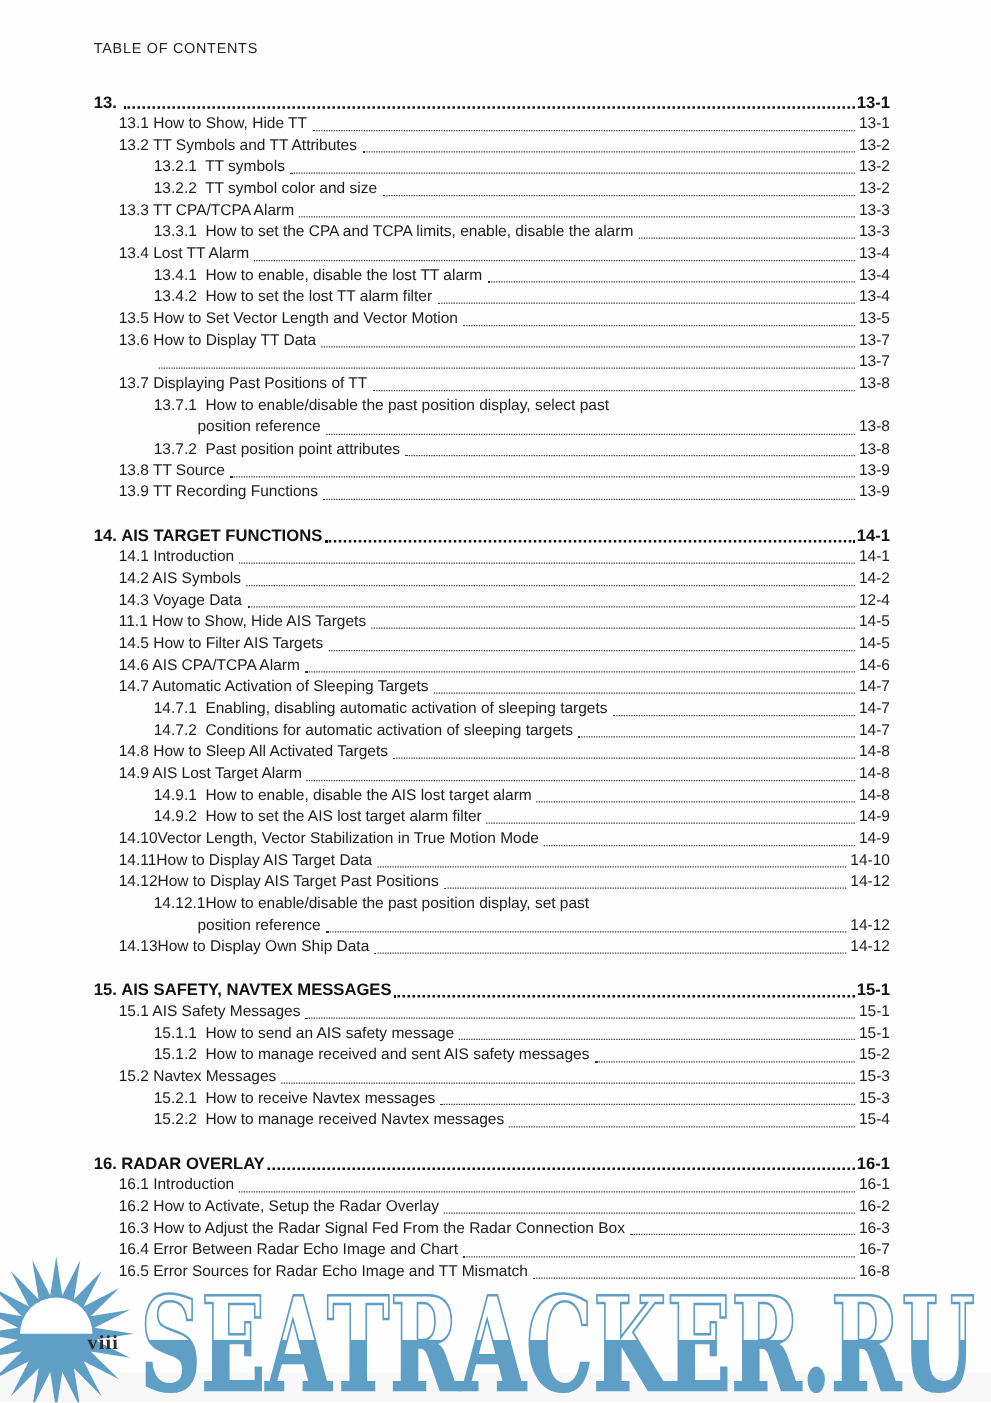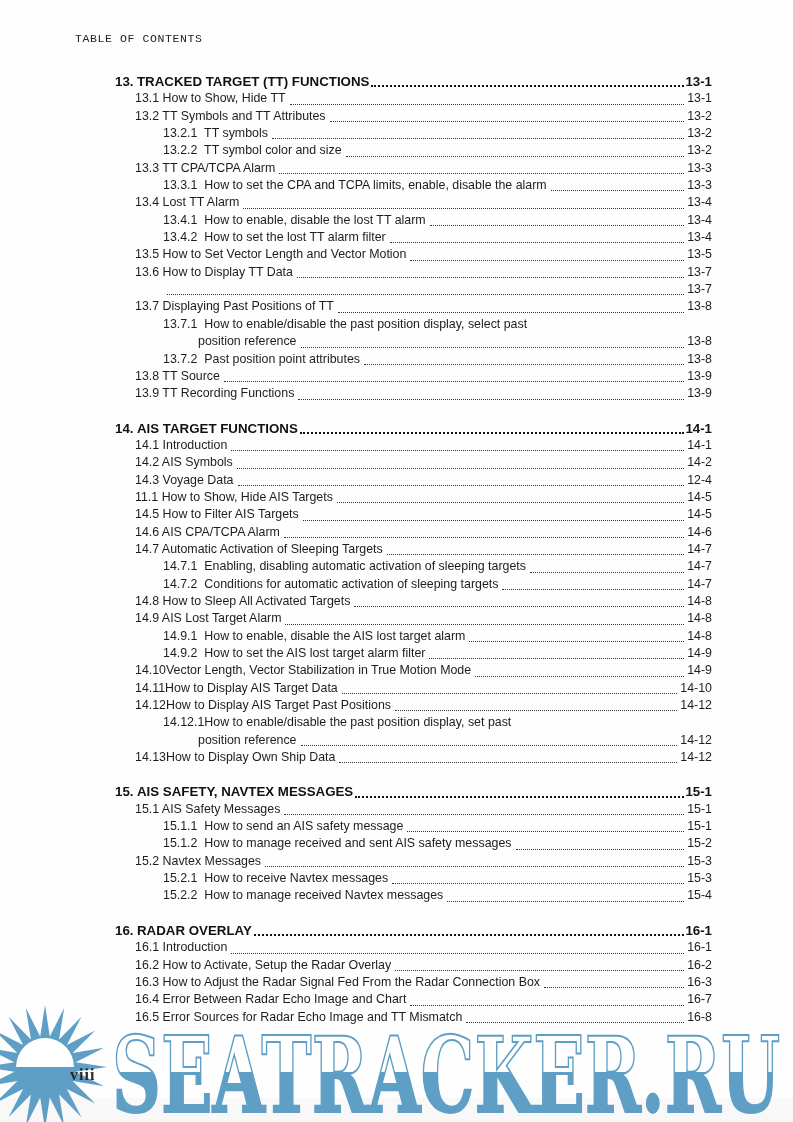--- a/index.html
+++ b/index.html
@@ -6,23 +6,23 @@
   body{
     width:793px;height:1122px;position:relative;overflow:hidden;
     background:#fefefe;
     font-family:"Liberation Sans", sans-serif;
     color:#1d1d1d;
   }
   .content{
     position:absolute;left:75px;top:32px;width:637px;z-index:1;
   }
   .doc-header{
-    font-size:11.5px;letter-spacing:.6px;color:#232323;line-height:14px;font-family:Liberation Mono, monospace;
-  }
-  .chapter{margin-top:17px;margin-left:40px;}
+    font-size:11.5px;letter-spacing:.6px;color:#232323;line-height:14px;
+  }
+  .chapter{margin-top:17px;}
   .chapter:first-child{margin-top:27px;}
   .row{
     display:flex;align-items:flex-end;
     font-size:12.4px;line-height:17.35px;
   }
   .row .label{white-space:pre;}
   .row .page{white-space:pre;}
   .leader{
     flex:1 1 auto;height:0;align-self:flex-end;
     border-bottom:1.8px dotted #333;
@@ -50,21 +50,20 @@
 <body>
 
 <div class="scan-band"></div>
 
 <div class="content">
   <div class="doc-header">TABLE OF CONTENTS</div>
   <div id="toc-list">
   <section class="chapter">
     <div class="row heading">
       <span class="num">13.</span>
-      <span class="label">TRACKED TARGET (TT) FUNCTIONS</span>
       <span class="leader"></span>
       <span class="page">13-1</span>
     </div>
     <div class="entries">
           <div class="row lvl1">
             <span class="label">13.1 How to Show, Hide TT</span>
             <span class="leader"></span>
             <span class="page">13-1</span>
           </div>
           <div class="row lvl1">

